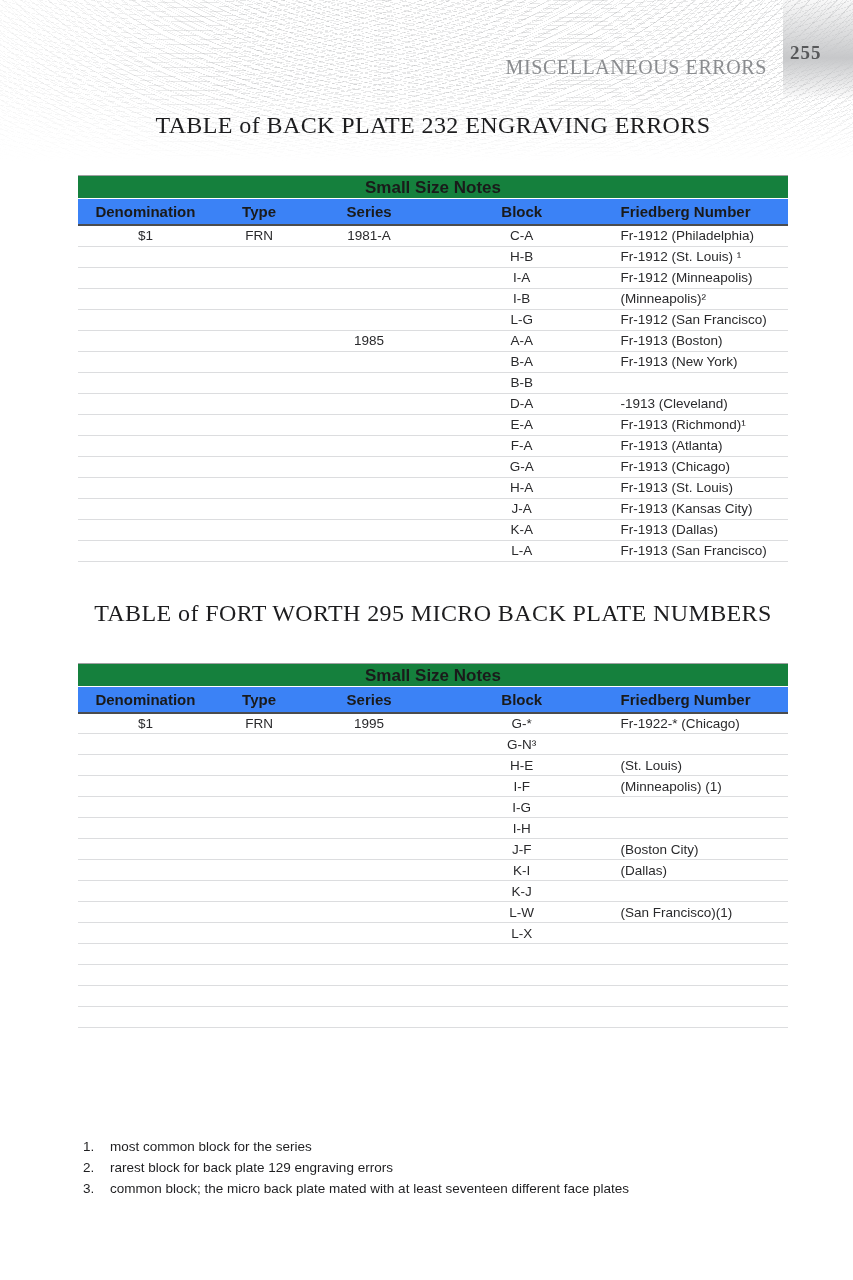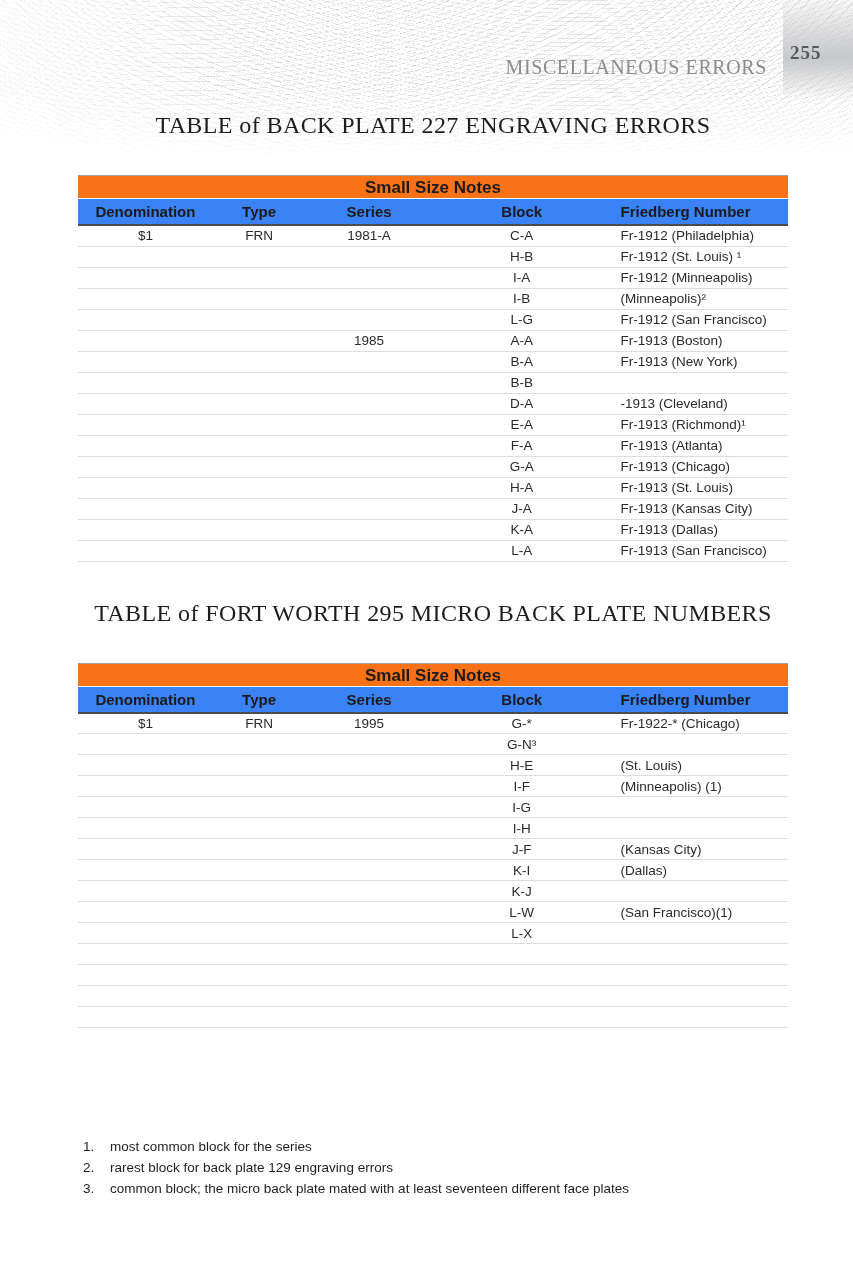--- a/index.html
+++ b/index.html
@@ -40,21 +40,21 @@
   h2.table-title {
     font-family:"Liberation Serif", serif; font-weight:normal;
     font-size:24px; line-height:24px; letter-spacing:0.4px;
     color:#1d1d1f; text-align:center;
   }
   .sec1 h2 { margin-top:113px; }
   .sec2   { margin-top:39px; }
 
   .band {
     margin-top:38px; height:23px; line-height:23px;
-    background:#f97316; border-top:1px solid #9fa0a2;
+    background:#15803d; border-top:1px solid #9fa0a2;
     text-align:center; font-weight:bold; font-size:17px; color:#1a1a1a;
     margin-bottom:1px;
   }
 
   table { width:100%; border-collapse:collapse; table-layout:fixed; }
   thead th {
     height:26px; background:#3b82f6; font-size:15px; font-weight:bold;
     border-bottom:2px solid #4b4c4e; color:#1a1a1a; vertical-align:middle;
   }
   tbody td {
@@ -80,21 +80,21 @@
 
 <div class="running-head">MISCELLANEOUS ERRORS</div>
 
 <div class="page-number-box">
   <div class="num">255</div>
 </div>
 
 <div class="content">
 
   <section class="sec1">
-    <h2 class="table-title">TABLE of BACK PLATE 227 ENGRAVING ERRORS</h2>
+    <h2 class="table-title">TABLE of BACK PLATE 232 ENGRAVING ERRORS</h2>
     <div class="band">Small Size Notes</div>
     <table>
       <thead>
           <tr>
             <th class="c0">Denomination</th>
             <th class="c1">Type</th>
             <th class="c2">Series</th>
             <th class="c3">Block</th>
             <th class="c4">Friedberg Number</th>
           </tr>
@@ -270,21 +270,21 @@
             <td class="c1"></td>
             <td class="c2"></td>
             <td class="c3">I-H</td>
             <td class="c4"></td>
           </tr>
           <tr>
             <td class="c0"></td>
             <td class="c1"></td>
             <td class="c2"></td>
             <td class="c3">J-F</td>
-            <td class="c4">(Kansas City)</td>
+            <td class="c4">(Boston City)</td>
           </tr>
           <tr>
             <td class="c0"></td>
             <td class="c1"></td>
             <td class="c2"></td>
             <td class="c3">K-I</td>
             <td class="c4">(Dallas)</td>
           </tr>
           <tr>
             <td class="c0"></td>

